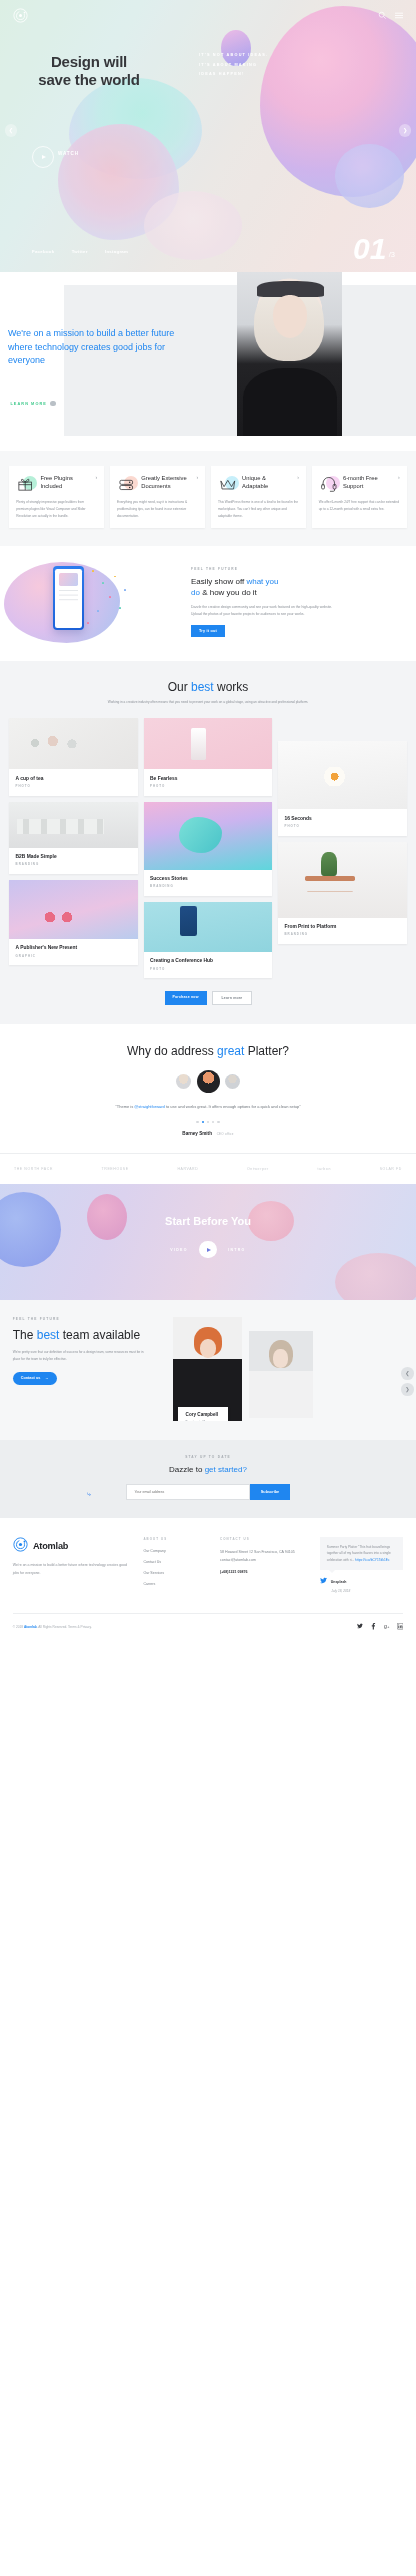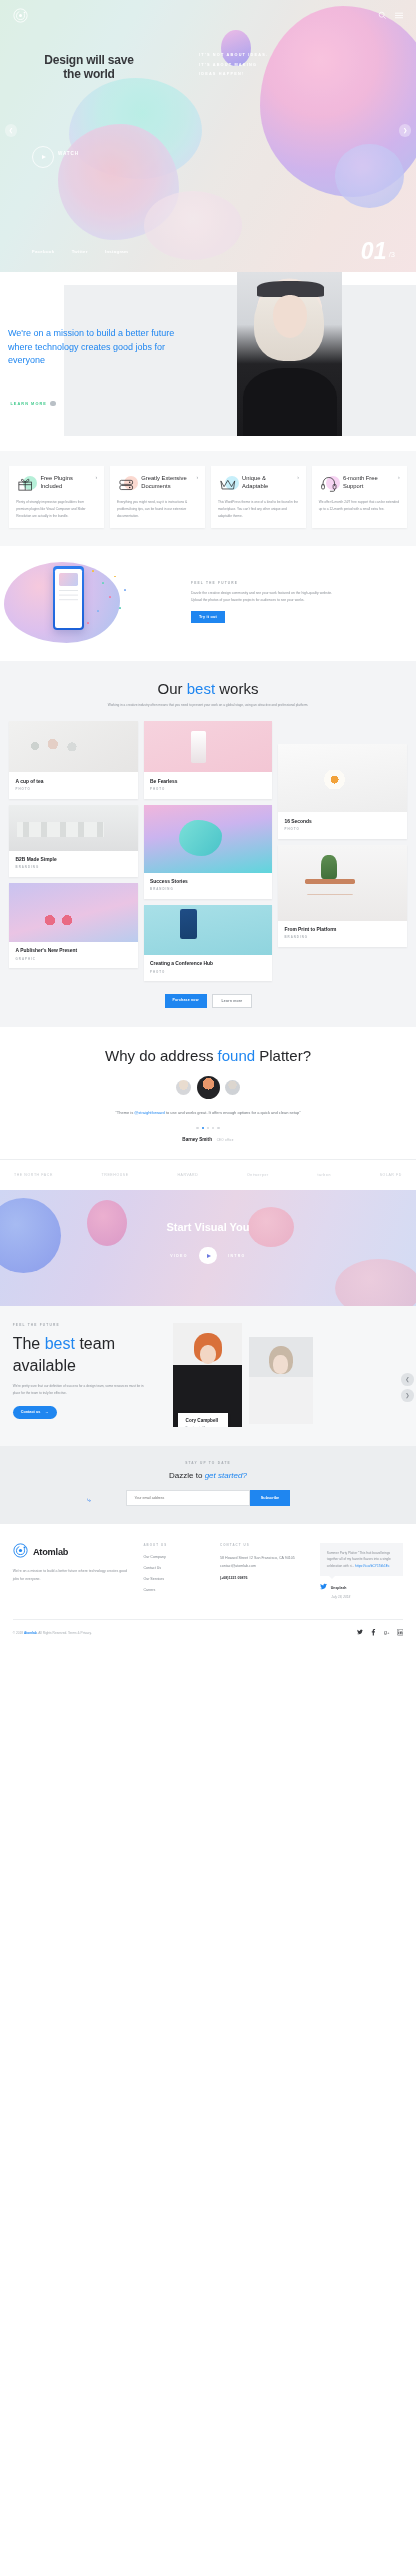--- a/index.html
+++ b/index.html
@@ -40,38 +40,38 @@
      background-size: 1.7px 1.7px; pointer-events:none;}
 
   .topbar { position:absolute; top:0; left:0; right:0; height:30px;
             display:flex; align-items:center; justify-content:space-between;
             padding: 0 12.7px; z-index:6; }
   .logo-mark { width:15px; height:15px; }
   .top-right { display:flex; align-items:center; gap:8px; }
   .ic { width:8.7px; height:8.7px; display:block; }
 
   .hero-inner { position:relative; z-index:5; padding: 53px 0 0 34px; }
-  .hero-title { font-size:12px; line-height:1.2; font-weight:700; color:#36373b;
+  .hero-title { font-size:15px; line-height:1.2; font-weight:700; color:#36373b;
                 letter-spacing:-0.2px; width:110px; text-align:center; }
   .hero-sub { position:absolute; left:199px; top:51px; width:133px; }
   .hero-sub div { font-size:3.8px; letter-spacing:1.2px; color:#ffffff;
                   font-weight:700; line-height:2.55; }
   .play-btn { position:absolute; left:32px; top:146px; width:22px; height:22px;
               border-radius:50%; border:0.6px solid rgba(255,255,255,.75);
               display:flex; align-items:center; justify-content:center; z-index:6;}
   .play-tri { width:0;height:0;border-left:4.6px solid #ffffff;
               border-top:2.9px solid transparent;border-bottom:2.9px solid transparent;
               margin-left:1.7px;}
   .play-label { position:absolute; left:58px; top:151px; z-index:6;
                 font-size:4.6px; letter-spacing:0.9px; color:#ffffff; font-weight:700;}
   .hero-social { position:absolute; left:32px; bottom:18.5px; display:flex; gap:17.3px; z-index:6;}
   .hero-social span { font-size:4.3px; letter-spacing:0.3px; color:#ffffff; font-weight:700;}
   .hero-count { position:absolute; right:21px; bottom:10.4px; z-index:6;
                 display:flex; align-items:flex-end; color:#ffffff;}
-  .hero-count .num { font-size:23px; font-weight:800; font-style:italic; line-height:.85;text-align:right;}
+  .hero-count .num { font-size:30px; font-weight:800; font-style:italic; line-height:.85;text-align:right;}
   .hero-count .tot { font-size:7.5px; font-weight:400; margin-left:2.3px; margin-bottom:2.3px;}
   .hero-arrow { position:absolute; width:12.7px;height:12.7px;border-radius:50%;
      background:rgba(255,255,255,.35); z-index:6; display:flex;align-items:center;
      justify-content:center; color:#fff; font-size:5.2px;}
   .ha-l { left:4.6px; top:124px;} .ha-r{ right:4.6px; top:124px;}
 
   
   .mission { position:relative; height:179px; background:#ffffff; }
   .dotgrid { position:absolute; left:0; top:10.4px; width:116px; height:116px;
      background-image: radial-gradient(#dfe2e6 0.6px, transparent 0.6px);
@@ -132,21 +132,21 @@
   .eyebrow { font-size:3.2px; letter-spacing:1.2px; color:#a6abb1; font-weight:700;
              margin-bottom:5.2px;}
   .sc-h { font-size:8px; line-height:1.42; color:#26272a; font-weight:400; }
   .sc-h b { color:#1f86f0; font-weight:400;}
   .sc-p { margin-top:5.2px; font-size:3.4px; line-height:2.1; color:#8b9097; width:144px;}
   .btn-blue { margin-top:7px; display:inline-block; background:#1f86f0; color:#fff;
      font-size:3.8px; font-weight:700; padding:4px 8px; letter-spacing:0.2px;}
 
   
   .works { background:#f3f4f6; padding:18.5px 9.2px 19.6px; }
-  .sec-h { text-align:center; font-size:15px; color:#26272a; font-weight:400; }
+  .sec-h { text-align:center; font-size:12px; color:#26272a; font-weight:400; }
   .sec-h b { color:#1f86f0; font-weight:400;}
   .sec-p { text-align:center; font-size:3.2px; line-height:2.1; color:#8b9097;
            width:248px; margin:5.2px auto 0;}
   .grid { margin-top:12.7px; display:grid; grid-template-columns:repeat(3,1fr);
           gap:5.8px; align-items:start;}
   .pcard { background:#ffffff; box-shadow:0 0.6px 1.7px rgba(0,0,0,.06); }
   .pthumb { width:100%; position:relative; overflow:hidden;}
   .pmeta { padding:6.4px 6.4px 7.5px;}
   .pname { font-size:4.9px; font-weight:700; color:#232428;}
   .pcat { margin-top:3.5px; font-size:2.9px; letter-spacing:1px; color:#aeb3b9; font-weight:700;}
@@ -227,21 +227,21 @@
   .cta-play{width:17.3px;height:17.3px;border-radius:50%;background:#ffffff;
             display:flex;align-items:center;justify-content:center;}
   .cta-play i{width:0;height:0;border-left:4.6px solid #6d7ae0;
      border-top:2.9px solid transparent;border-bottom:2.9px solid transparent;margin-left:1.7px;}
 
   
   .team{background:#f6f7f8;padding:17.3px 0 19.6px;position:relative;display:flex;}
   .team-dots{position:absolute;left:0;top:14px;width:98px;height:81px;
      background-image:radial-gradient(#e2e5e8 0.6px,transparent 0.6px);background-size:8px 8px;}
   .team-left{width:173px;padding-left:12.7px;position:relative;z-index:3;}
-  .team-h{margin-top:5.8px;font-size:16px;line-height:1.4;color:#26272a;font-weight:400;}
+  .team-h{margin-top:5.8px;font-size:12px;line-height:1.4;color:#26272a;font-weight:400;}
   .team-h b{color:#1f86f0;font-weight:400;}
   .team-p{margin-top:5.8px;font-size:3.2px;line-height:2.1;color:#8b9097;width:133px;}
   .btn-pill{margin-top:9.2px;display:inline-flex;align-items:center;gap:4.6px;
      background:#1f86f0;color:#fff;font-size:3.8px;font-weight:700;padding:4.6px 8px;
      border-radius:8px;}
   .team-right{flex:1;display:flex;gap:7px;padding-right:12.7px;position:relative;}
   .tm{position:relative;overflow:hidden;background:#e9eaec;}
   .tm1{width:69px;height:104px;background:linear-gradient(180deg,#f0f0f0 0 40%,#1b1b1e 40%);}
   .tm1::before{content:"";position:absolute;left:21px;top:10.4px;width:28px;height:29px;
      background:#d9703a;border-radius:48% 48% 40% 40%;}
@@ -256,21 +256,21 @@
   .tm-card{position:absolute;left:4.6px;bottom:-8px;background:#fff;padding:5.2px 8px;
      box-shadow:0 1.2px 3.5px rgba(0,0,0,.08);}
   .tm-name{font-size:4.6px;font-weight:700;color:#232428;}
   .tm-role{margin-top:2.3px;font-size:2.9px;letter-spacing:0.8px;color:#aeb3b9;font-weight:700;}
   .team-arrows{position:absolute;right:2.3px;top:50px;display:flex;flex-direction:column;gap:3.5px;}
 
   
   .subs{background:#eceef0;padding:15px 9.2px 17.3px;text-align:center;position:relative;}
   .subs .eyebrow{text-align:center;}
   .subs-h{font-size:8px;color:#26272a;font-weight:400;}
-  .subs-h b{color:#1f86f0;font-weight:400;font-style:italic;}
+  .subs-h b{color:#1f86f0;font-weight:400;}
   .subs-form{margin-top:10.4px;display:flex;justify-content:center;gap:0;}
   .subs-form input{width:124px;padding:5.2px 7px;border:0.6px solid #dcdfe2;background:#fff;
      font-size:3.5px;color:#9aa0a6;font-family:"Liberation Sans",sans-serif;outline:none;}
   .subs-form button{background:#1f86f0;color:#fff;border:none;font-size:3.8px;
      font-weight:700;padding:5.2px 10.4px;font-family:"Liberation Sans",sans-serif;cursor:pointer;}
   .subs-arrow{position:absolute;left:87px;top:50px;color:#2f7ff0;font-size:7px;}
 
   
   .footer{background:#ffffff;padding:19.6px 12.7px 0;}
   .fgrid{display:flex;gap:12.7px;}
@@ -465,20 +465,23 @@
         <i style="left:109px;top:38px;background:#ef7fa9;"></i>
         <i style="left:97px;top:52px;background:#8ab4f3;"></i>
         <i style="left:114px;top:17.3px;background:#f2c04a;"></i>
         <i style="left:119px;top:49px;background:#6fd2c0;"></i>
         <i style="left:87px;top:64px;background:#ef7fa9;"></i>
         <i style="left:124px;top:31px;background:#8ab4f3;"></i>
       </div>
     </div>
     <div class="sc-right">
       <div class="eyebrow">FEEL THE FUTURE</div>
+      <div class="sc-h">
+        <span>Easily show off </span><b>what you</b><br><b>do</b><span> &amp; how you do it</span>
+      </div>
       <div class="sc-p">Dazzle the creative design community and see your work featured on the high-quality website. Upload the photos of your favorite projects for audiences to see your works.</div>
       <a class="btn-blue">Try it out</a>
     </div>
   </section>
 
   <section class="works">
     <div class="sec-h">
       <span>Our </span><b>best</b><span> works</span>
     </div>
     <div class="sec-p">Working in a creative industry often means that you need to present your work on a global stage, using an attractive and professional platform.</div>
@@ -552,21 +555,21 @@
     </div>
 
     <div class="works-btns">
       <a class="btn-sm btn-fill">Purchase now</a>
       <a class="btn-sm btn-out">Learn more</a>
     </div>
   </section>
 
   <section class="testi">
     <div class="sec-h">
-      <span>Why do address </span><b>found</b><span> Platter?</span>
+      <span>Why do address </span><b>great</b><span> Platter?</span>
     </div>
     <div class="avatars">
       <div class="av sm av1"></div>
       <div class="av lg av2"></div>
       <div class="av sm av3"></div>
     </div>
     <div class="quote">
       <span>"Theme is </span><b>@straightforward</b><span> to use and works great. It offers enough options for a quick and clean setup"</span>
     </div>
     <div class="dots">
@@ -590,21 +593,21 @@
     <div class="cl">tarbon</div>
     <div class="cl">SOLAR FD</div>
   </section>
 
   <section class="cta">
     <div class="blobx cx1"></div>
     <div class="blobx cx2"></div>
     <div class="blobx cx3"></div>
     <div class="blobx cx4"></div>
     <div class="cta-h">
-      <div>Start Visual You</div>
+      <div>Start Before You</div>
     </div>
     <div class="cta-ctrl">
       <div class="lbl">VIDEO</div>
       <div class="cta-play">
         <i></i>
       </div>
       <div class="lbl">INTRO</div>
     </div>
   </section>
 

